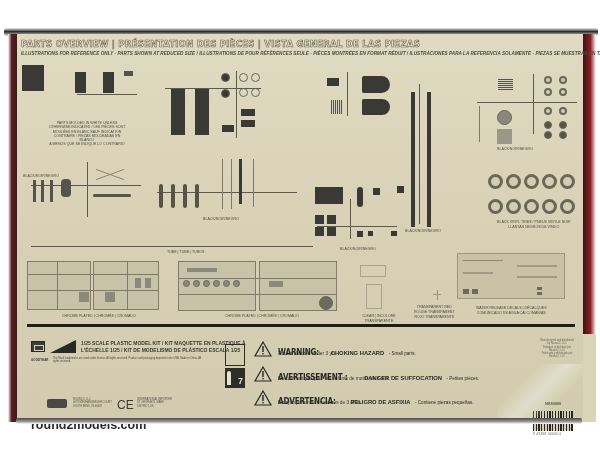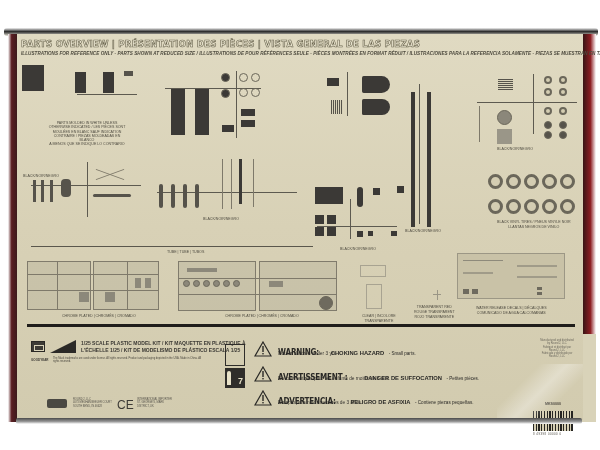--- a/index.html
+++ b/index.html
@@ -259,20 +259,21 @@
     <div>ROUND 2, LLC</div>
     <div>4073 MEGHAN BEELER COURT</div>
     <div>SOUTH BEND, IN 46628</div>
   </div>
   <div class="ce-mark">CE</div>
   <div class="addr" style="left:120px;top:364px;">
     <div>INTERNATIONAL IMPORTER</div>
     <div>ST. GEORGE'S, MARK</div>
     <div>DISTRICT, UK</div>
   </div>
+  <div class="site">round2models.com</div>
 
   <div class="warn-row" style="left:237px;top:307px;">
     <svg class="warn-tri" viewBox="0 0 18 16">
         <path d="M9 1 L17 15 L1 15 Z" fill="none" stroke="#2a2926" stroke-width="1.2"></path>
         <rect x="8.3" y="5" width="1.4" height="6" fill="#2a2926"></rect>
         <rect x="8.3" y="12" width="1.4" height="1.4" fill="#2a2926"></rect>
       </svg>
     <div class="warn-head">
       <span class="big">WARNING:</span>
       <span class="med">CHOKING HAZARD</span>

